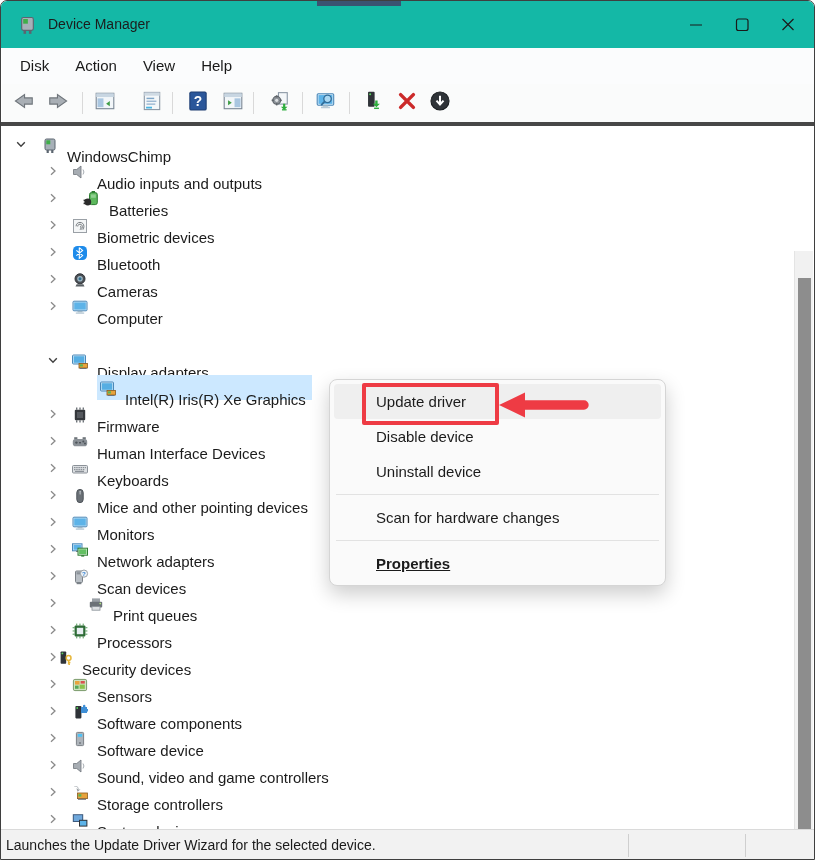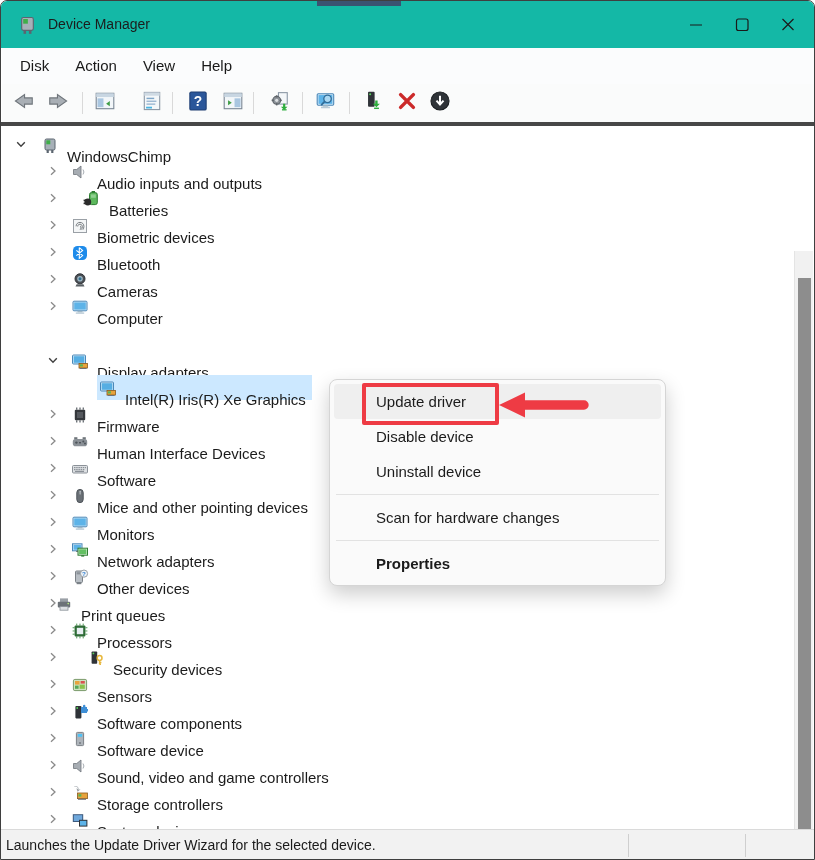--- a/index.html
+++ b/index.html
@@ -40,21 +40,21 @@
   .tlabel { font-size:15px; color:#1b1b1b; white-space:nowrap;margin-top:24px; }
 
   
   #scrollbar { position:absolute; right:1px; top:125px; width:19px; height:703px; background:#f1f1f1; border-left:1px solid #e4e4e4; }
   #scroll-thumb { position:absolute; left:3px; top:27px; width:13px; height:568px; background:#8d8d8d; }
 
   
   #context-menu { position:absolute; left:328px; top:378px; width:337px; background:#fafafa; border:1px solid #d5d5d5; border-radius:8px; box-shadow:0 8px 20px rgba(0,0,0,.20); padding:4px; z-index:20; }
   .menu-item { height:35px; line-height:35px; padding-left:42px; font-size:15px; color:#1b1b1b; border-radius:4px; }
   .menu-item.hover { background:#efefef; }
-  .menu-item.bold { font-weight:700; }
+  .menu-item.bold { font-weight:700;text-decoration:underline; }
   .menu-sep { height:1px; background:#e2e2e2; margin:5px 2px; }
 
   
   #red-box { position:absolute; left:361px; top:382px; width:137px; height:42px; border:4px solid #ee3b44; border-radius:2px; z-index:30; }
   #red-arrow { position:absolute; left:497px; top:390px; width:96px; height:28px; z-index:30; }
 
   
   #statusbar { position:absolute; left:0; top:828px; width:815px; height:31px; background:#f2f2f2; border-top:1px solid #dadada; }
   #status-text { position:absolute; left:5px; top:0; line-height:30px; font-size:14px; color:#1a1a1a; white-space:nowrap; }
   .ssep { position:absolute; top:4px; width:1px; height:23px; background:#cfcfcf; }
@@ -377,21 +377,21 @@
                 <rect x="11.8" y="7" width="1.5" height="1.2"></rect>
                 <rect x="14" y="7" width="1" height="1.2"></rect>
                 <rect x="3" y="9" width="1.5" height="1.2"></rect>
                 <rect x="5.2" y="9" width="1.5" height="1.2"></rect>
                 <rect x="7.4" y="9" width="1.5" height="1.2"></rect>
                 <rect x="9.6" y="9" width="1.5" height="1.2"></rect>
                 <rect x="11.8" y="9" width="1.5" height="1.2"></rect>
                 <rect x="4" y="10.8" width="9" height="1.2"></rect>
               </g>
             </svg></span>
-          <span class="tlabel">Software</span>
+          <span class="tlabel">Keyboards</span>
         </span>
       </div>
       <div class="trow" style="top: 356px;">
         <span class="chev" style="left: 44px;"><svg viewBox="0 0 16 16">
             <path d="M6 4.2l4 3.8-4 3.8" stroke="#8a8a8a" stroke-width="1.3" fill="none"></path>
           </svg></span>
         <span class="tcontent" style="left: 68px;">
           <span class="ticon"><svg viewBox="0 0 18 18">
               <rect x="5.8" y="2.4" width="6.4" height="13.2" rx="3.2" fill="#6a7076" stroke="#4e545a"></rect>
               <rect x="8.6" y="3.8" width="1" height="3.6" rx="0.5" fill="#c7cdd2"></rect>
@@ -434,28 +434,28 @@
             <path d="M6 4.2l4 3.8-4 3.8" stroke="#8a8a8a" stroke-width="1.3" fill="none"></path>
           </svg></span>
         <span class="tcontent" style="left: 68px;">
           <span class="ticon"><svg viewBox="0 0 18 18">
               <rect x="4.5" y="3" width="7" height="11.5" rx="1" fill="#b9bfc5" stroke="#7b8187"></rect>
               <rect x="5.6" y="4.2" width="4.8" height="2.2" fill="#8b9198"></rect>
               <rect x="5.6" y="14.8" width="4.8" height="1.4" fill="#7b8187"></rect>
               <circle cx="13" cy="5.6" r="3.6" fill="#eef2f5" stroke="#9aa0a6"></circle>
               <text x="13" y="7.8" font-size="6.2" text-anchor="middle" fill="#2f7fd3" font-weight="bold" font-family="Liberation Sans, sans-serif">?</text>
             </svg></span>
-          <span class="tlabel">Other devices</span>
+          <span class="tlabel">Scan devices</span>
         </span>
       </div>
       <div class="trow" style="top: 464px;">
         <span class="chev" style="left: 44px;"><svg viewBox="0 0 16 16">
             <path d="M6 4.2l4 3.8-4 3.8" stroke="#8a8a8a" stroke-width="1.3" fill="none"></path>
           </svg></span>
-        <span class="tcontent" style="left: 52px;">
+        <span class="tcontent" style="left: 84px;">
           <span class="ticon"><svg viewBox="0 0 18 18">
               <rect x="5" y="3.4" width="8" height="3.6" fill="#9aa0a6"></rect>
               <rect x="2.8" y="6.8" width="12.4" height="5.6" rx="1" fill="#6c7278"></rect>
               <circle cx="13.2" cy="8.6" r="0.8" fill="#b9f47e"></circle>
               <rect x="5" y="11.6" width="8" height="3.6" fill="#dde0e3" stroke="#8b9198" stroke-width="0.8"></rect>
             </svg></span>
           <span class="tlabel">Print queues</span>
         </span>
       </div>
       <div class="trow" style="top: 491px;">
@@ -481,21 +481,21 @@
               <rect x="3.6" y="3.6" width="10.8" height="10.8" rx="1" fill="#2e6b36"></rect>
               <rect x="5.8" y="5.8" width="6.4" height="6.4" fill="#e8eef2"></rect>
             </svg></span>
           <span class="tlabel">Processors</span>
         </span>
       </div>
       <div class="trow" style="top: 518px;">
         <span class="chev" style="left: 44px;"><svg viewBox="0 0 16 16">
             <path d="M6 4.2l4 3.8-4 3.8" stroke="#8a8a8a" stroke-width="1.3" fill="none"></path>
           </svg></span>
-        <span class="tcontent" style="left: 84px;">
+        <span class="tcontent" style="left: 53px;">
           <span class="ticon"><svg viewBox="0 0 18 18">
               <rect x="4.6" y="2.4" width="5.6" height="12.4" rx="0.8" fill="#2f3338"></rect>
               <circle cx="6.4" cy="4.4" r="0.9" fill="#57d45c"></circle>
               <circle cx="12.6" cy="9" r="2.4" fill="none" stroke="#e7b73c" stroke-width="1.5"></circle>
               <path d="M12.6 11.4v4.2M12.6 13.6h1.8M12.6 15.2h1.4" stroke="#e7b73c" stroke-width="1.5" fill="none"></path>
             </svg></span>
           <span class="tlabel">Security devices</span>
         </span>
       </div>
       <div class="trow" style="top: 545px;">

